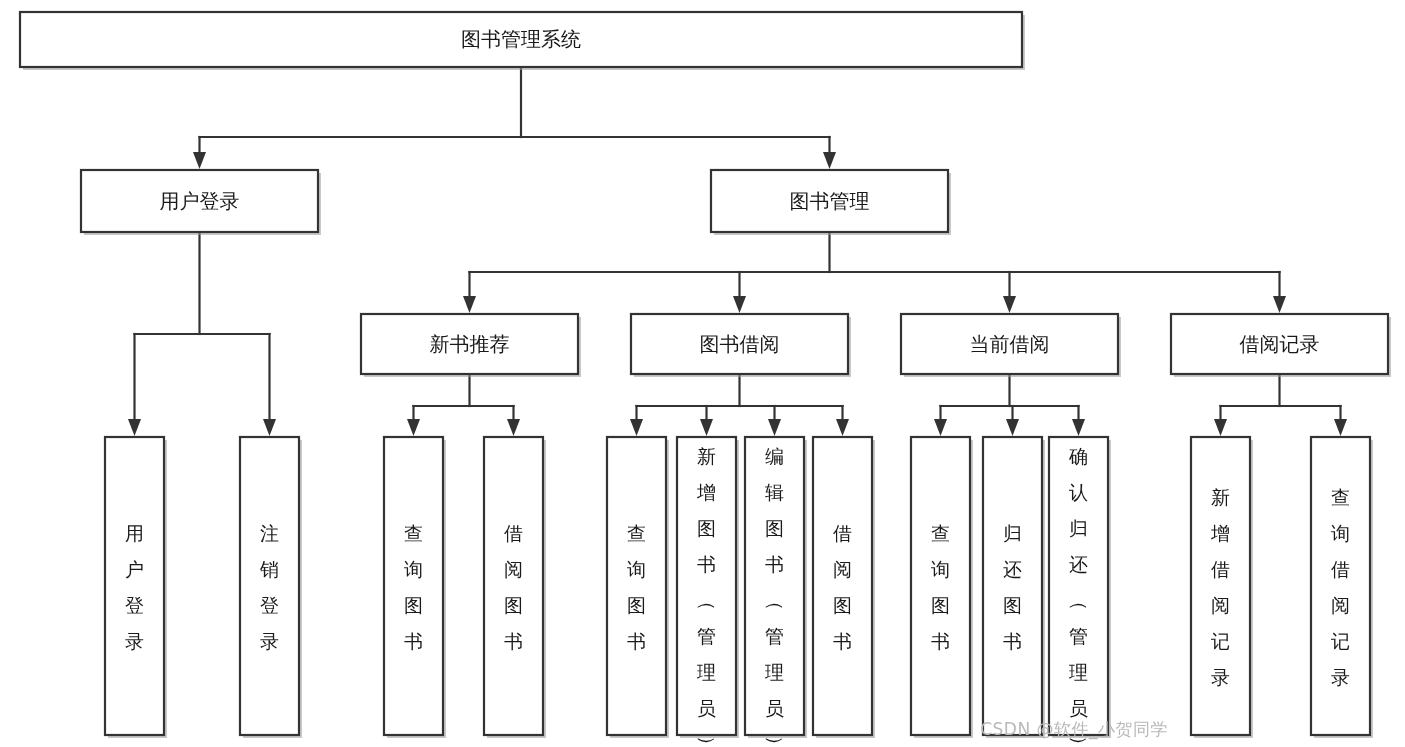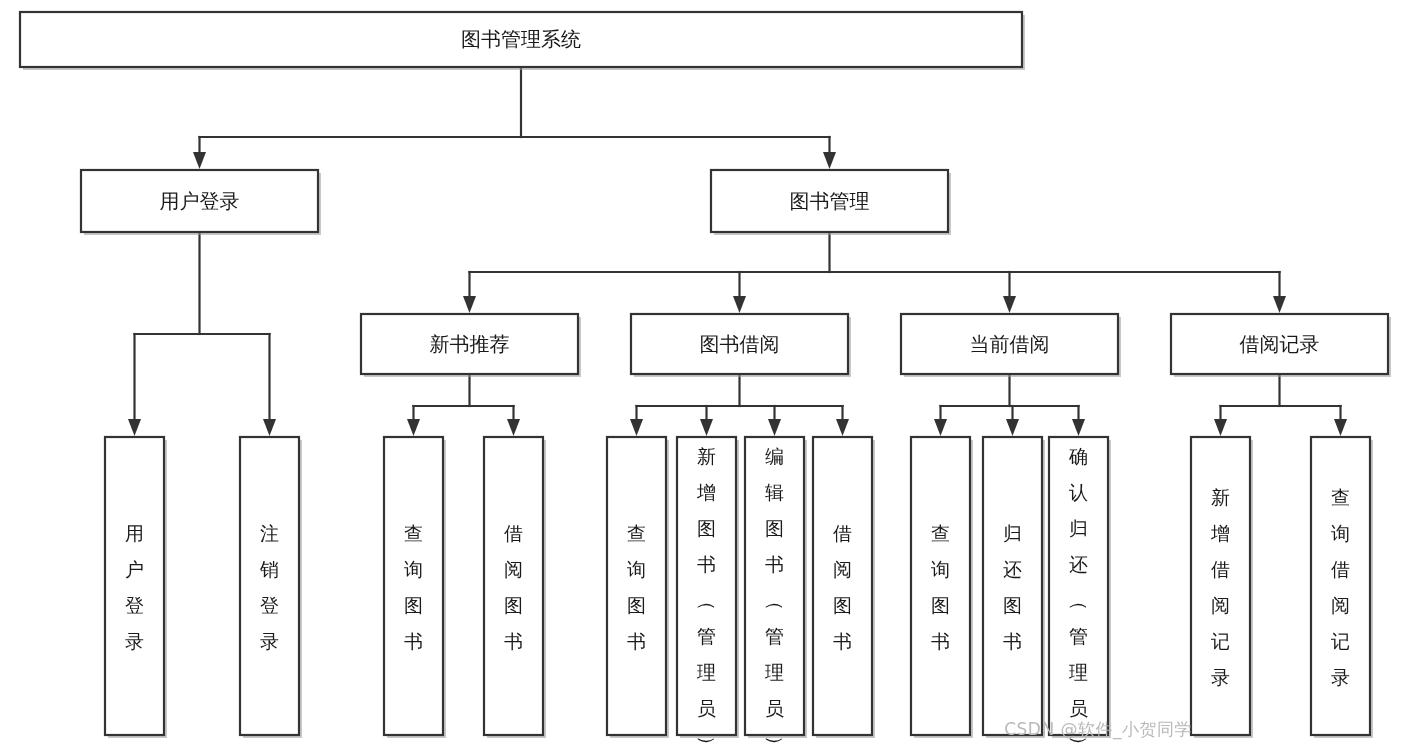--- a/index.html
+++ b/index.html
@@ -3,21 +3,21 @@
 <meta charset="utf-8">
 <title>图书管理系统 功能结构图</title>
 <style>
   html,body{margin:0;padding:0;}
   body{
     width:1405px;height:747px;
     background:#ffffff;
     font-family:"Liberation Sans","DejaVu Sans",sans-serif;
     overflow:hidden;
   }
-  #diagram-root{position:relative;width:1178px;height:747px;padding-left:32px;}
+  #diagram-root{position:relative;width:1178px;height:747px;}
   svg#tree-svg{position:absolute;left:0;top:0;width:1405px;height:747px;display:block;}
   .node-box{
     fill:#ffffff;
     stroke:#333333;
     stroke-width:2.2;
   }
   .node-shadow{fill:#9a9a9a;opacity:.55;}
   .connector{
     stroke:#333333;
     stroke-width:2.2;
@@ -33,21 +33,21 @@
     dominant-baseline:middle;
   }
   .leaf-label{
     fill:#1a1a1a;
     font-family:"DejaVu Sans","Liberation Sans",sans-serif;
     font-size:19px;
     text-anchor:middle;
   }
   .watermark{
     position:absolute;
-    right:18px;bottom:6px;
+    right:10px;bottom:6px;
     color:#b9b9b9;
     font-family:"DejaVu Sans","Liberation Sans",sans-serif;
     font-size:17px;
     white-space:nowrap;
     letter-spacing:.5px;
     pointer-events:none;
   }
 </style>
 </head>
 <body>

